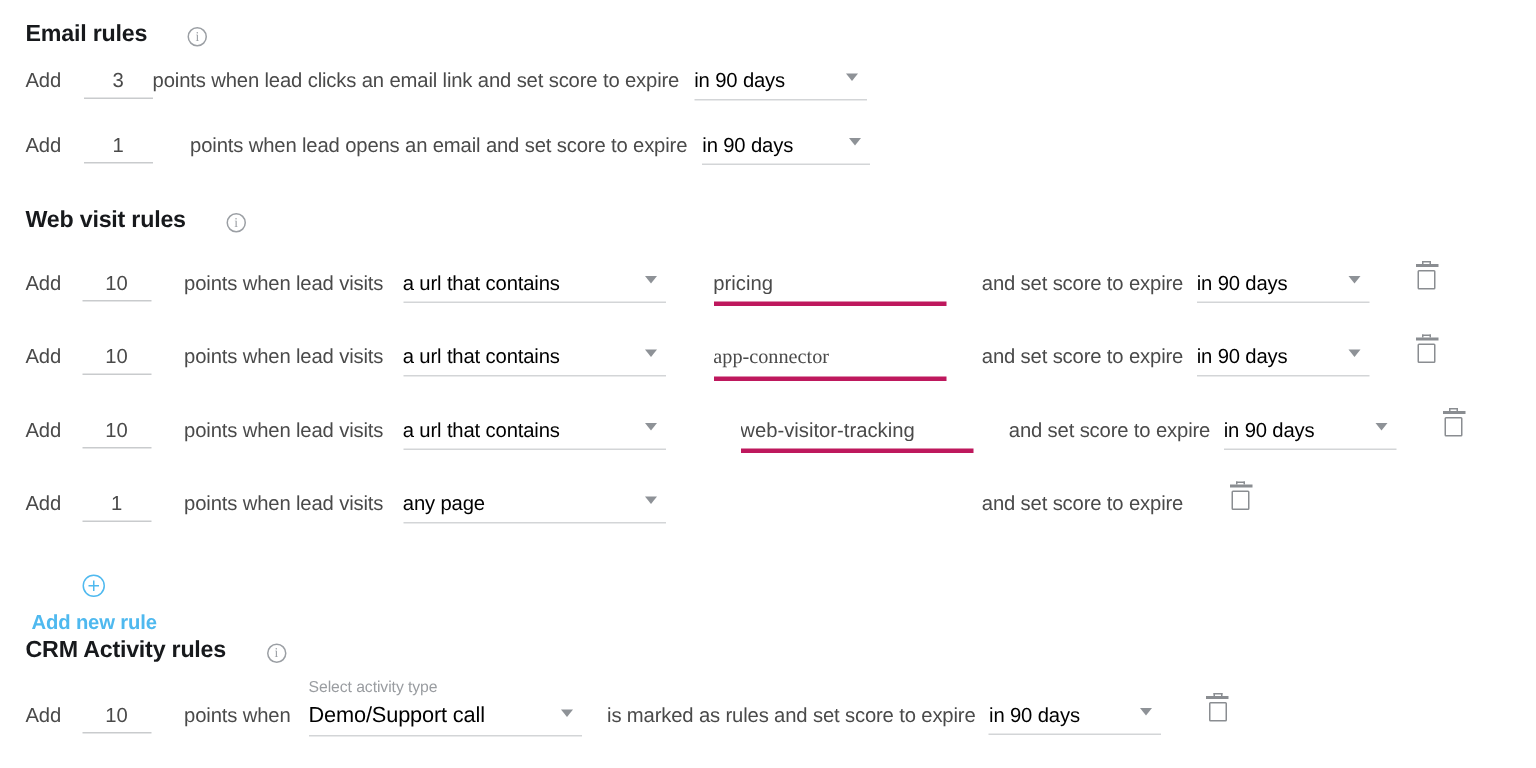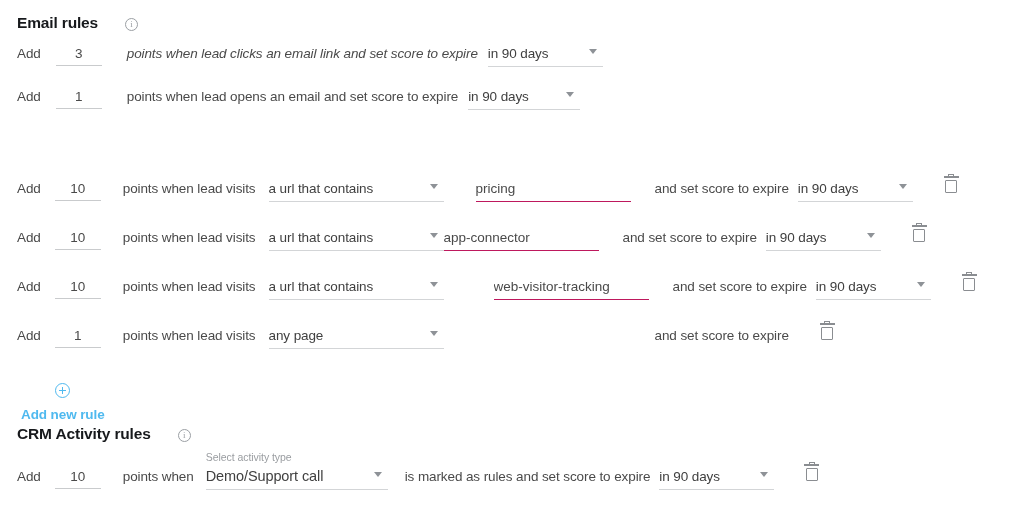--- a/index.html
+++ b/index.html
@@ -75,39 +75,39 @@
     border-bottom: 1px solid #c9cbcd;
     background: transparent;
     outline: none;
     padding: 0 0 4px 0;
     font-family: "Liberation Sans", sans-serif;
   }
   .text-input {
     font-size: 13.5px;
     color: #4a4a4a;
     border: none;
-    border-bottom: 1px solid #be185d;
+    border-bottom: 3px solid #be185d;
     background: transparent;
     outline: none;
     padding: 0 0 5px 0;
     font-family: "Liberation Sans", sans-serif;
   }
 
   
   .select {
     position: relative;
     display: inline-block;
     border-bottom: 1px solid #d3d5d7;
     padding-bottom: 5px;
     box-sizing: border-box;
     cursor: pointer;
   }
   .select .val {
     font-size: 13.5px;
-    color: #404040;
+    color: #000000;
     display: block;
     padding-right: 22px;
     letter-spacing: -0.1px;
   }
   .chev {
     position: absolute;
     right: 6px;
     top: 50%;
     margin-top: -7px;
     width: 0;
@@ -204,37 +204,41 @@
 <div class="page">
 
   <div class="section-head" style="position:absolute; left:17px; top:14px;">
     <span class="section-title">Email rules</span>
     <span class="info-icon"></span>
   </div>
 
   <div class="rule-row" style="left:17px; top:46px;">
     <span class="lbl">Add</span>
     <input class="num-input" type="text" style="margin-left: 15px;" value="3">
-    <span class="lbl" style="margin-left:25px;font-style:italic;">points when lead clicks an email link and set score to expire</span>
+    <span class="lbl" style="">points when lead clicks an email link and set score to expire</span>
     <span class="select" style="margin-left:10px; width:115px;">
       <span class="val">in 90 days</span>
       <span class="chev"></span>
     </span>
   </div>
 
   <div class="rule-row" style="left:17px; top:89px;">
     <span class="lbl">Add</span>
     <input class="num-input" type="text" style="margin-left: 15px;" value="1">
     <span class="lbl" style="margin-left:25px;">points when lead opens an email and set score to expire</span>
     <span class="select" style="margin-left:10px; width:112px;">
       <span class="val">in 90 days</span>
       <span class="chev"></span>
     </span>
   </div>
 
+  <div class="section-head" style="position:absolute; left:17px; top:138px;">
+    <span class="section-title">Web visit rules</span>
+    <span class="info-icon"></span>
+  </div>
 
   <div class="rule-row" style="left:17px; top:176px;">
     <span class="lbl">Add</span>
     <input class="num-input" type="text" style="margin-left: 14px;" value="10">
     <span class="lbl" style="margin-left:22px;">points when lead visits</span>
     <span class="select" style="margin-left:13px; width:175px;">
       <span class="val">a url that contains</span>
       <span class="chev"></span>
     </span>
     <input class="text-input" type="text" style="margin-left: 32px; width: 155px;" value="pricing">
@@ -251,21 +255,21 @@
   </div>
 
   <div class="rule-row" style="left:17px; top:225px;">
     <span class="lbl">Add</span>
     <input class="num-input" type="text" style="margin-left: 14px;" value="10">
     <span class="lbl" style="margin-left:22px;">points when lead visits</span>
     <span class="select" style="margin-left:13px; width:175px;">
       <span class="val">a url that contains</span>
       <span class="chev"></span>
     </span>
-    <input class="text-input" type="text" style="width: 155px;" value="app-connector">
+    <input class="text-input" type="text" style="margin-left: 32px; width: 155px; font-family: Liberation Serif, serif;" value="app-connector">
     <span class="lbl" style="margin-left:24px;">and set score to expire</span>
     <span class="select" style="margin-left:9px; width:115px;">
       <span class="val">in 90 days</span>
       <span class="chev"></span>
     </span>
     <span class="trash" style="margin-left:31px;">
       <span class="handle"></span>
       <span class="lid"></span>
       <span class="body"></span>
     </span>

